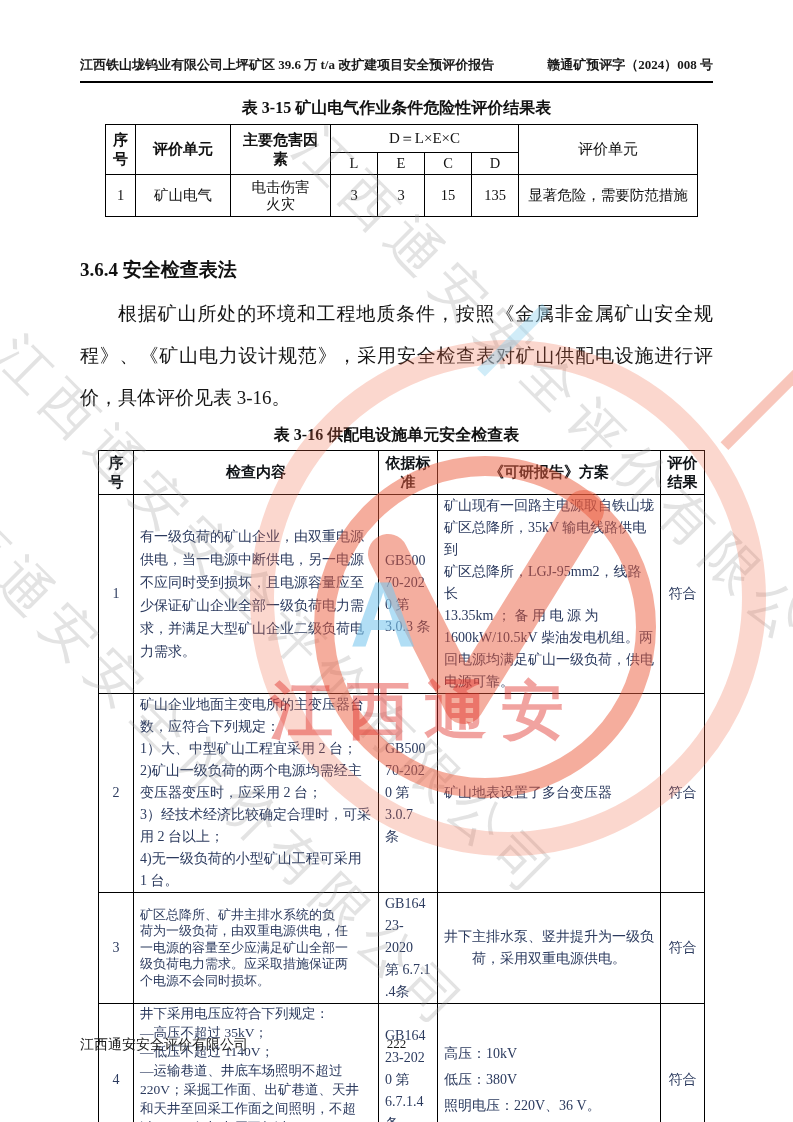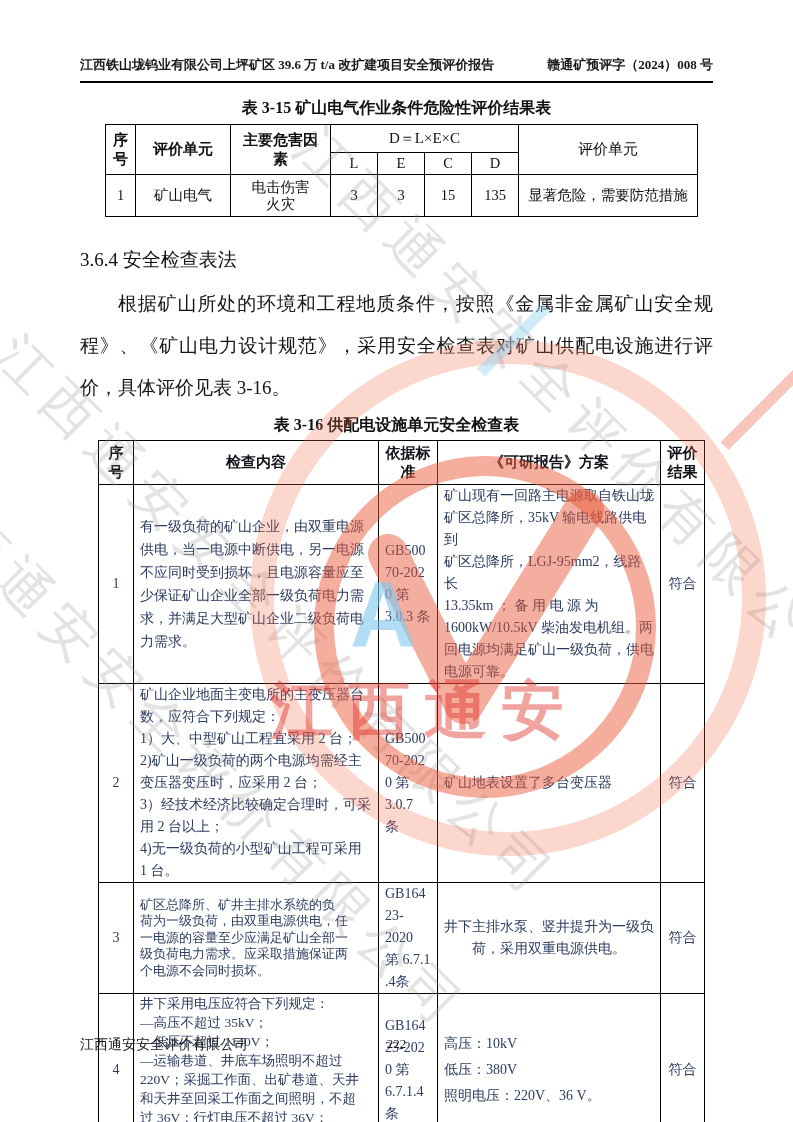--- a/index.html
+++ b/index.html
@@ -36,21 +36,21 @@
   }
   .tbl-title{text-align:center;font-weight:bold;font-size:16px;margin-top:15px;}
   table{border-collapse:collapse;table-layout:fixed;}
   th,td{border:1.5px solid #000;padding:0 6px;overflow:hidden;}
   th{font-weight:bold;}
   .pre{white-space:pre-line;}
   
   .t315{width:592px;margin-left:25px;margin-top:5px;font-size:14.5px;text-align:center;}
   .t315 th{font-size:15px;}
   
-  .sec-heading{font-size:19px;font-weight:normal;margin-top:30px;}
+  .sec-heading{font-size:19px;font-weight:bold;margin-top:40px;}
   .para{
     font-size:19px;line-height:42px;text-align:justify;text-indent:2em;
     margin-top:10px;color:#151515;
   }
   
   .t316{width:606px;margin-left:18px;margin-top:4px;color:#2b3a5e;}
   .t316 th{font-size:15px;text-align:center;color:#101418;line-height:19px;}
   .t316 td{font-size:14px;line-height:22px;vertical-align:middle;}
   .c-no{text-align:center;}
   .c-std{font-size:13.5px;line-height:20px;}

